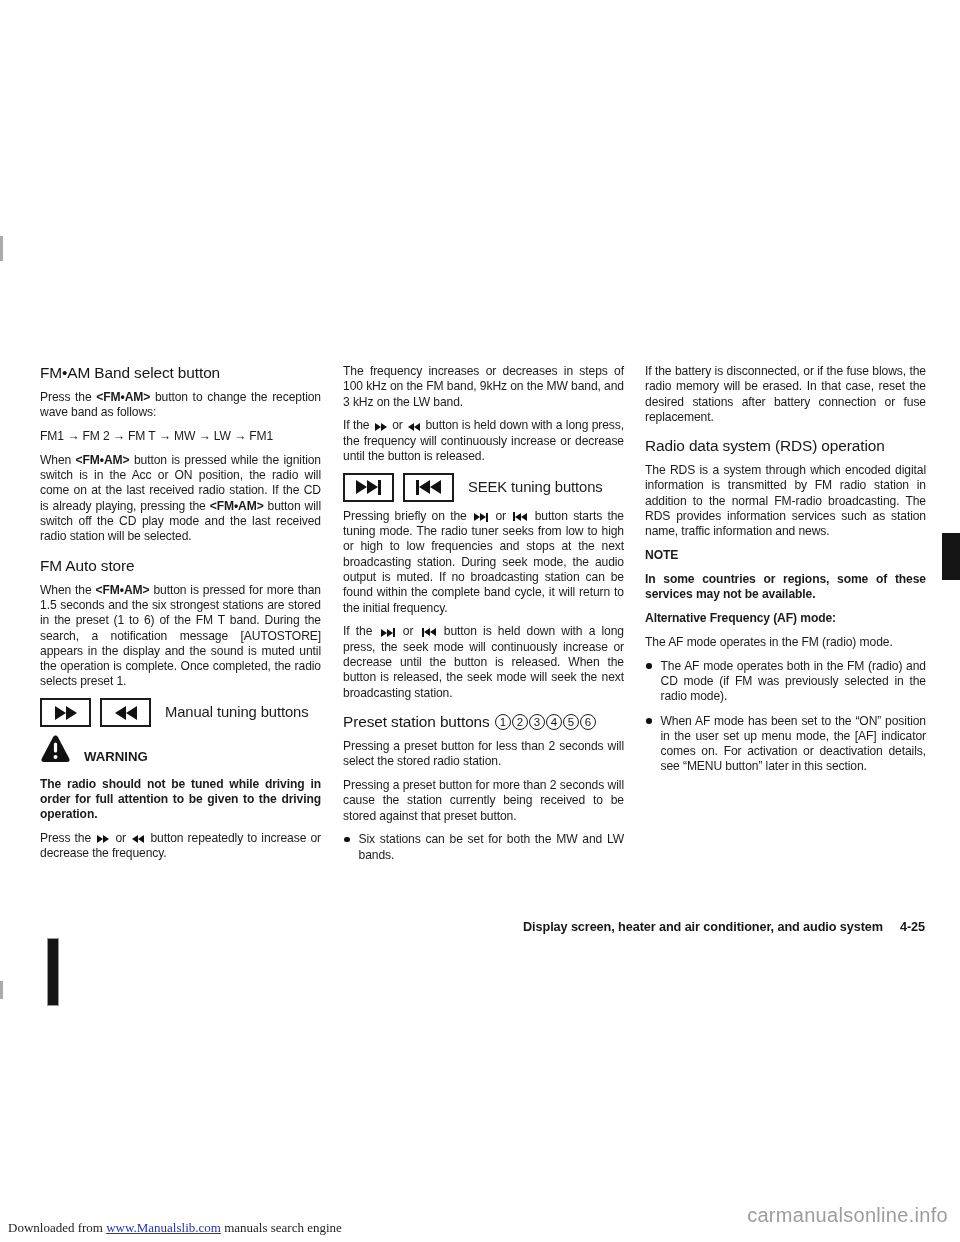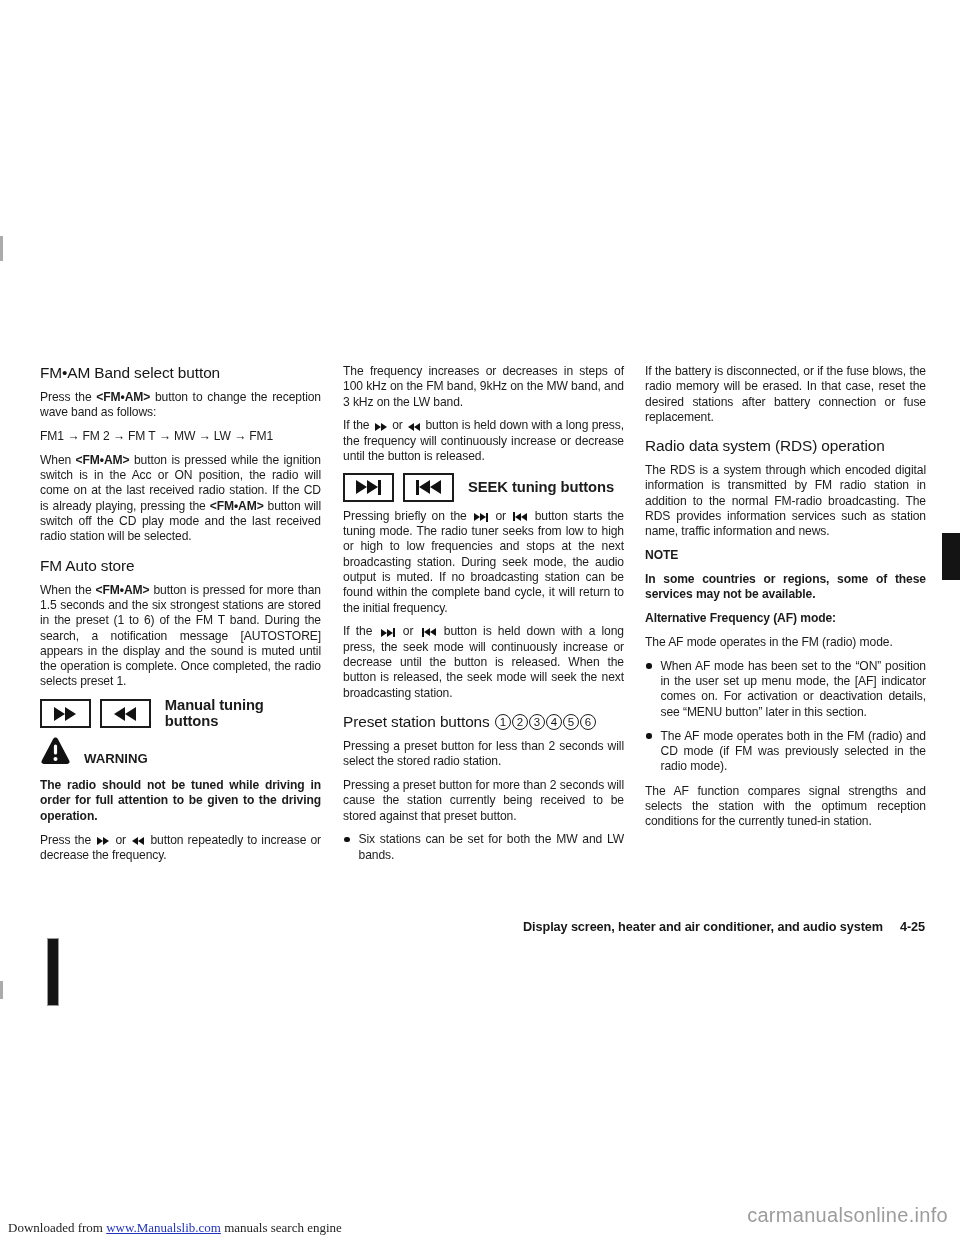--- a/index.html
+++ b/index.html
@@ -27,21 +27,21 @@
   .tri-r{width:0;height:0;border-top:4px solid transparent;border-bottom:4px solid transparent;border-left:6.5px solid #111;}
   .tri-l{width:0;height:0;border-top:4px solid transparent;border-bottom:4px solid transparent;border-right:6.5px solid #111;}
   .bar{width:2px;height:9px;background:#111;}
   .icon.big .tri-r{border-top-width:7px;border-bottom-width:7px;border-left-width:11px;}
   .icon.big .tri-l{border-top-width:7px;border-bottom-width:7px;border-right-width:11px;}
   .icon.big .bar{width:2.5px;height:15px;}
 
   
   .btnrow{display:flex;align-items:center;margin:4px 0 7px;}
   .btn-box{width:51px;height:29px;border:2px solid #1b1b1b;display:flex;align-items:center;justify-content:center;margin-right:9px;background:#fff;box-sizing:border-box;}
-  .btn-label{font-size:14.8px;margin-left:5px;letter-spacing:-0.1px;font-weight:bold;}
+  .btn-label{font-size:14.8px;margin-left:5px;letter-spacing:-0.1px;}
 
   
   .warnrow{display:flex;align-items:flex-end;margin:1px 0 9px;}
   .warn-label{font-weight:700;font-size:13.2px;margin-left:13px;margin-bottom:3px;text-align:center;}
 
   
   .bullet{display:flex;margin:0 0 9px;}
   .dot{flex:none;width:5.5px;height:5.5px;border-radius:50%;background:#111;margin:4.5px 9px 0 1px;}
   .bullet p{margin:0;text-align:justify;flex:1;letter-spacing:-0.1px;}
 
@@ -159,27 +159,26 @@
 <div class="col" id="col2">
     <p class="para"><span>If the battery is disconnected, or if the fuse blows, the radio memory will be erased. In that case, reset the desired stations after battery connection or fuse replacement.</span></p>
     <h3 class="later"><span>Radio data system (RDS) operation</span></h3>
     <p class="para"><span>The RDS is a system through which encoded digital information is transmitted by FM radio station in addition to the normal FM-radio broadcasting. The RDS provides information services such as station name, traffic information and news.</span></p>
     <p class="para bold"><span class="b">NOTE</span></p>
     <p class="para bold"><span class="b">In some countries or regions, some of these services may not be available.</span></p>
     <p class="para bold"><span class="b">Alternative Frequency (AF) mode:</span></p>
     <p class="para"><span>The AF mode operates in the FM (radio) mode.</span></p>
     <div class="bullet">
       <span class="dot"></span>
-      <p><span>When AF mode has been set to the “ON” position in the user set up menu mode, the [AF] indicator comes on. For activation or deactivation details, see “MENU button” later in this section.</span></p>
+      <p><span>The AF mode operates both in the FM (radio) and CD mode (if FM was previously selected in the radio mode).</span></p>
     </div>
     <div class="bullet">
       <span class="dot"></span>
-      <p><span>The AF mode operates both in the FM (radio) and CD mode (if FM was previously selected in the radio mode).</span></p>
+      <p><span>When AF mode has been set to the “ON” position in the user set up menu mode, the [AF] indicator comes on. For activation or deactivation details, see “MENU button” later in this section.</span></p>
     </div>
-    <p class="para"><span>The AF function compares signal strengths and selects the station with the optimum reception conditions for the currently tuned-in station.</span></p>
   </div>
 
 <div class="page-footer">
   <span>Display screen, heater and air conditioner, and audio system</span><span class="pagenum">4-25</span>
 </div>
 
 <div class="bottom-left">
   <span>Downloaded from </span><a>www.Manualslib.com</a><span> manuals search engine</span>
 </div>
 

